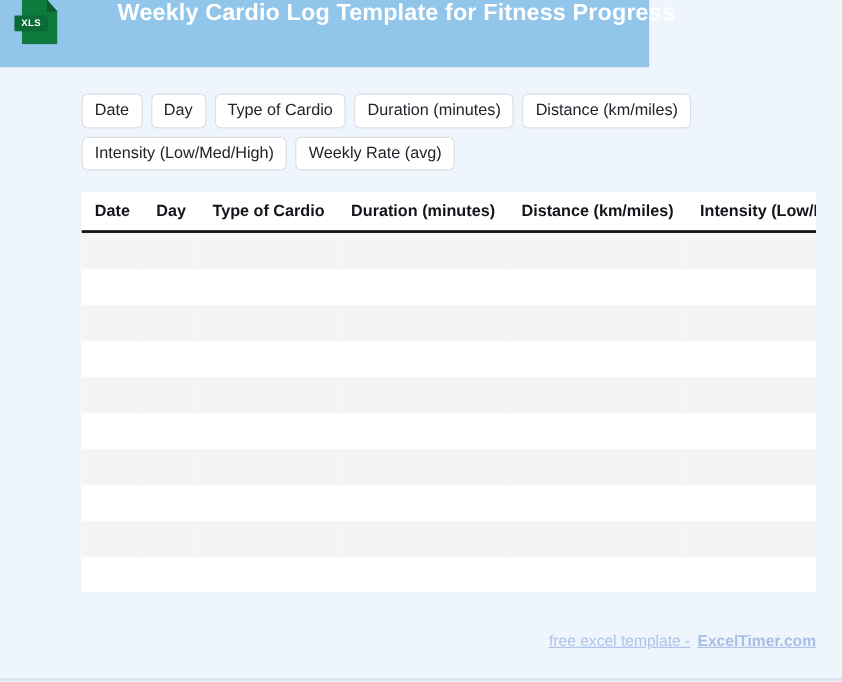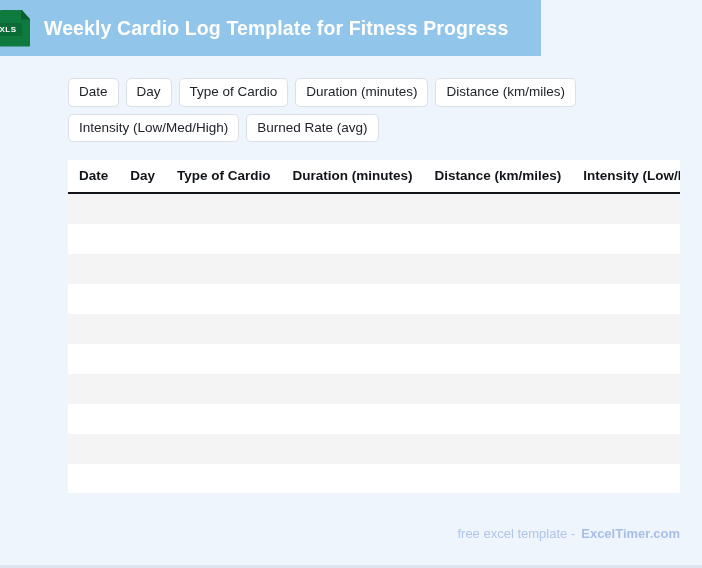--- a/index.html
+++ b/index.html
@@ -26,21 +26,21 @@
 
   
   .banner {
     position: absolute;
     left: 0;
     top: 0;
     width: 541px;
     height: 56px;
     background: #92c5ea;
     display: flex;
-    align-items: center;
+    padding-left: 18px;
     box-sizing: border-box;
   }
   .xls-icon {
     position: relative;
     width: 30px;
     height: 37px;
     flex: 0 0 auto;
     margin-right: 14px;
   }
   .xls-icon .sheet {
@@ -78,20 +78,21 @@
     border-radius: 1px;
     font-family: "Liberation Sans", sans-serif;
   }
   .banner-title {
     color: #ffffff;
     font-size: 19.5px;
     font-weight: bold;
     letter-spacing: 0.1px;
     white-space: nowrap;
     font-family: "Liberation Sans", sans-serif;
+    margin-left: 36px;
   }
 
   
   .chips {
     position: absolute;
     left: 68px;
     top: 78px;
     width: 600px;
     display: flex;
     flex-wrap: wrap;
@@ -155,20 +156,21 @@
 
   
   .footer {
     position: absolute;
     right: 22px;
     bottom: 24px;
     font-size: 13px;
     color: #aec4e8;
     white-space: nowrap;
     font-family: "Liberation Sans", sans-serif;
+    text-decoration: underline;
   }
   .footer .brand {
     color: #a8bee6;
     font-weight: bold;
     margin-left: 6px;
   }
 </style>
 </head>
 <body>
 
@@ -183,21 +185,21 @@
     <div class="banner-title">Weekly Cardio Log Template for Fitness Progress</div>
   </div>
 
   <div class="chips">
     <div class="chip">Date</div>
     <div class="chip">Day</div>
     <div class="chip">Type of Cardio</div>
     <div class="chip">Duration (minutes)</div>
     <div class="chip">Distance (km/miles)</div>
     <div class="chip">Intensity (Low/Med/High)</div>
-    <div class="chip">Burned Rate (avg)</div>
+    <div class="chip">Weekly Rate (avg)</div>
   </div>
 
   <div class="table-wrap">
     <table class="log">
       <thead>
         <tr>
           <th>Date</th>
           <th>Day</th>
           <th>Type of Cardio</th>
           <th>Duration (minutes)</th>

